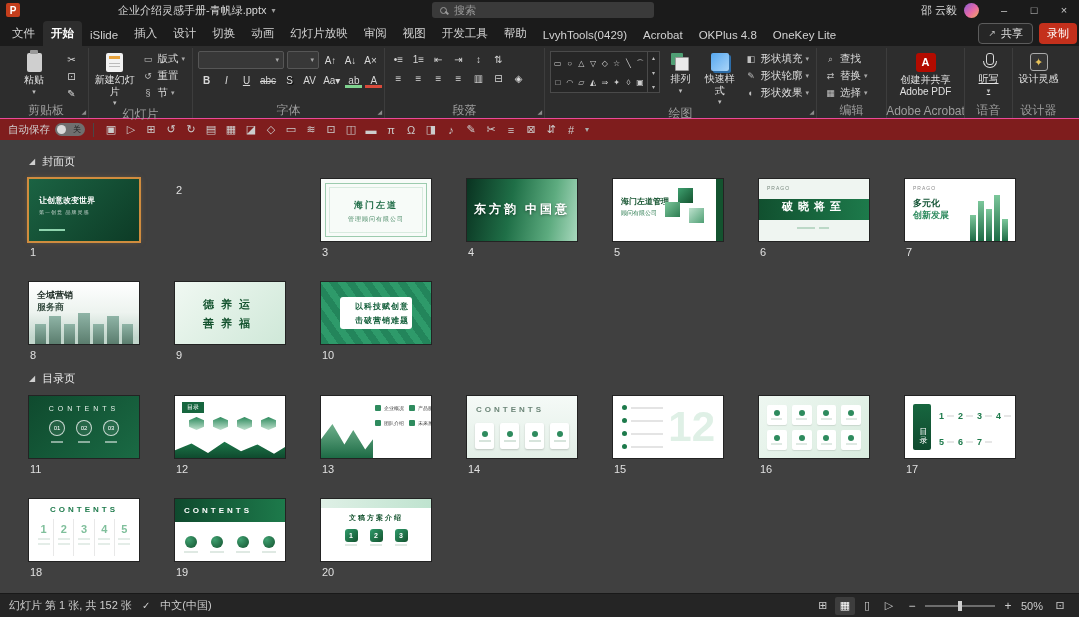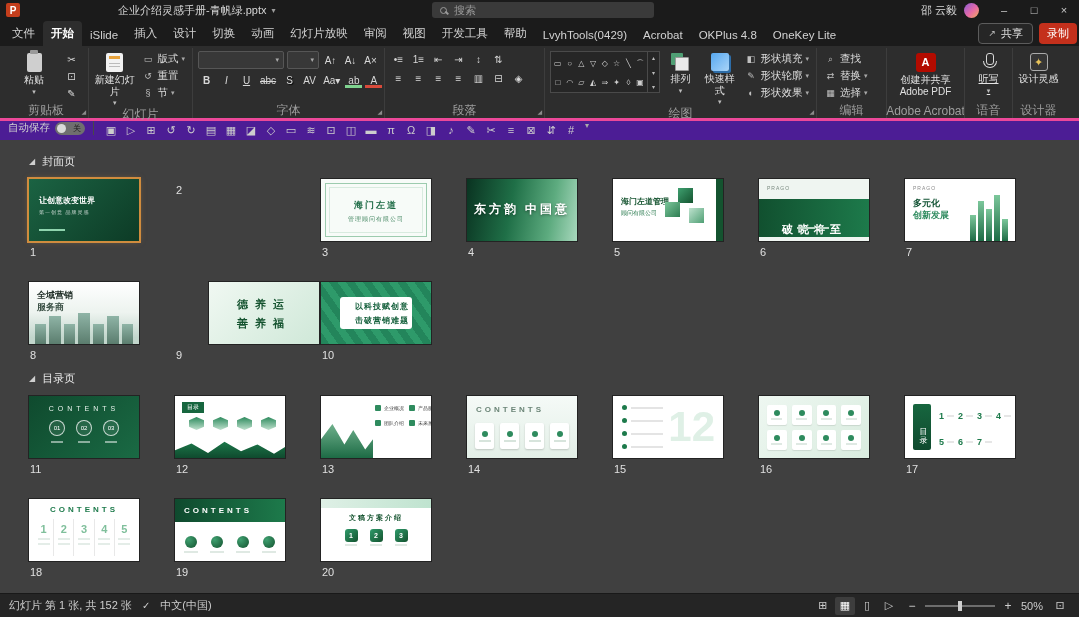--- a/index.html
+++ b/index.html
@@ -61,21 +61,21 @@
   .arr-ico::before{content:"";position:absolute;left:0;top:0;width:12px;height:12px;background:#4f9f74;border-radius:1px;}
   .arr-ico::after{content:"";position:absolute;right:0;bottom:0;width:12px;height:12px;background:#e9e9e9;border:1px solid #9a9a9a;border-radius:1px;}
   .qs-ico{width:18px;height:18px;background:linear-gradient(135deg,#56a8f0,#a9d4f8);border-radius:2px;box-shadow:2px 2px 0 #2d6da8;}
   .pdf-ico{width:20px;height:19px;background:#b30b00;border-radius:3px;color:#fff;font-weight:bold;font-size:11px;display:flex;align-items:center;justify-content:center;}
   .mic-ico{width:12px;height:18px;position:relative;}
   .mic-ico::before{content:"";position:absolute;width:6px;height:10px;border:1.5px solid #d8d8d8;border-radius:3px;left:3px;top:0;}
   .mic-ico::after{content:"";position:absolute;width:12px;height:6px;border:1.5px solid #d8d8d8;border-top:none;border-radius:0 0 7px 7px;left:0;top:8px;}
   .des-ico{width:18px;height:18px;border:1px solid #aaa;border-radius:3px;display:flex;align-items:center;justify-content:center;color:#e8c35a;font-size:11px;background:#353535;}
 
   
-  .qat{height:22px;background:#4c1d95;border-top:3px solid #ec4899;display:flex;align-items:flex-start;padding:0 8px;gap:3px;flex:none;}
+  .qat{height:22px;background:#7f1d1d;border-top:1px solid #ec4899;display:flex;align-items:center;padding:0 8px;gap:3px;flex:none;}
   .autosave{display:flex;align-items:center;gap:5px;font-size:10.5px;color:#d0d0d0;white-space:nowrap;}
   .toggle{width:30px;height:13px;border-radius:7px;background:#6f6f6f;position:relative;display:flex;align-items:center;justify-content:flex-end;padding-right:4px;font-size:8px;color:#1d1d1d;}
   .toggle::before{content:"";position:absolute;left:2px;top:2px;width:9px;height:9px;border-radius:50%;background:#dadada;}
   .vdiv{width:1px;height:14px;background:#484848;margin:0 5px;}
   .qat-ico{width:18px;height:18px;display:flex;align-items:center;justify-content:center;color:#cdcdcd;font-size:11px;}
   .qat-more{font-size:8px;color:#aaa;margin-left:2px;}
 
   
   .workspace{flex:1;background:#404040;padding:10px 0 0 29px;overflow:hidden;}
   .section-h{display:flex;align-items:center;gap:7px;color:#e8e8e8;font-size:11px;margin:4px 0 10px;}
@@ -106,21 +106,21 @@
   .v5 .v5tt{color:#14532f;font-size:8px;font-weight:bold;}
   .v5 .v5ss{color:#2e7d52;font-size:6px;margin-top:2px;}
   .v5 .cubes{position:absolute;right:16px;top:9px;width:42px;height:44px;}
   .v5 .cubes i{position:absolute;width:15px;height:15px;background:linear-gradient(135deg,#3fa070,#14532f);}
   .v5 .cubes i:nth-child(1){left:13px;top:0;}
   .v5 .cubes i:nth-child(2){left:0;top:14px;background:linear-gradient(135deg,#7cc79b,#2e7d52);}
   .v5 .cubes i:nth-child(3){left:24px;top:20px;background:linear-gradient(135deg,#bfe3cf,#4f9f74);}
   .v5 .v5bar{position:absolute;right:0;top:0;bottom:0;width:7px;background:#14532f;}
   .v6{background:#eff5f1;}
   .v6 .v6top{color:#7a8a80;font-size:5px;margin:6px 0 0 8px;letter-spacing:1px;}
-  .v6 .v6band{position:absolute;left:0;right:0;top:20px;height:38px;background:linear-gradient(90deg,#11502f,#1d7a4b);display:flex;align-items:flex-end;justify-content:center;}
+  .v6 .v6band{position:absolute;left:0;right:0;top:20px;height:21px;background:linear-gradient(90deg,#11502f,#1d7a4b);display:flex;align-items:flex-start;justify-content:center;}
   .v6 .v6band span{color:#fff;font-size:11px;font-weight:bold;letter-spacing:5px;}
   .v6 .v6lines i{position:absolute;height:2px;background:#bcd8c7;}
   .v6 .v6lines i:nth-child(1){left:38px;width:18px;bottom:12px;}
   .v6 .v6lines i:nth-child(2){left:60px;width:10px;bottom:12px;}
   .v7{background:#fff;}
   .v7 .v7brand{position:absolute;left:8px;top:6px;font-size:5px;color:#8a8a8a;letter-spacing:1px;}
   .v7 .v7tt{position:absolute;left:8px;top:18px;font-size:9px;font-weight:bold;color:#0f5132;}
   .v7 .v7ss{position:absolute;left:8px;top:30px;font-size:9px;font-weight:bold;color:#2e8b5e;}
   .v7 .v7bld{position:absolute;right:7px;bottom:0;display:flex;align-items:flex-end;gap:2px;}
   .v7 .v7bld i{width:6px;background:linear-gradient(180deg,#7cc79b,#1d6b45);display:block;}
@@ -128,21 +128,21 @@
   .v7 .v7bld i:nth-child(3){height:32px;}.v7 .v7bld i:nth-child(4){height:46px;}
   .v7 .v7bld i:nth-child(5){height:22px;}
   .v8{background:linear-gradient(180deg,#ffffff 0%,#eef4f0 45%);}
   .v8 .v8tt{position:absolute;left:8px;top:7px;font-size:9px;font-weight:bold;color:#23312a;}
   .v8 .v8ss{position:absolute;left:8px;top:19px;font-size:9px;font-weight:bold;color:#3d5247;}
   .v8 .v8sky{position:absolute;left:0;right:0;bottom:0;height:32px;display:flex;align-items:flex-end;gap:3px;padding:0 6px;background:linear-gradient(180deg,rgba(176,204,190,0) 0%,#c2d6cc 80%);}
   .v8 .v8sky i{flex:1;background:linear-gradient(180deg,#8fb4a6,#5b7d6e);display:block;}
   .v8 .v8sky i:nth-child(odd){height:20px;}
   .v8 .v8sky i:nth-child(even){height:28px;}
   .v8 .v8sky i:nth-child(4){height:31px;}
-  .v9{background:linear-gradient(135deg,#f0f8f2,#cfe8d8);margin-left:34px;}
+  .v9{background:linear-gradient(135deg,#f0f8f2,#cfe8d8);}
   .v9 .v9tt{text-align:center;color:#14532f;font-size:11px;font-weight:bold;letter-spacing:7px;margin-top:15px;font-family:"Liberation Serif","DejaVu Serif",serif;}
   .v9 .v9tt + .v9tt{margin-top:4px;}
   .v10{background:repeating-linear-gradient(55deg,#23855b 0 7px,#2e9a6a 7px 14px);}
   .v10 .v10box{position:absolute;left:19px;right:19px;top:15px;bottom:15px;background:#fff;border-radius:3px;display:flex;flex-direction:column;align-items:center;justify-content:center;gap:3px;}
   .v10 .v10box div{color:#15603c;font-size:8px;font-weight:bold;letter-spacing:1px;padding-left:12px;}
 
   .t11{background:linear-gradient(135deg,#0f4a2e,#1a6a44);}
   .t11 .t11tt{color:#e8f3ec;text-align:center;font-size:7px;letter-spacing:4px;margin-top:9px;}
   .t11 .t11row{display:flex;justify-content:center;gap:11px;margin-top:8px;}
   .t11 .t11c{width:16px;height:16px;border-radius:50%;border:1px solid rgba(255,255,255,.75);background:rgba(255,255,255,.08);color:#fff;font-size:6px;display:flex;align-items:center;justify-content:center;}

